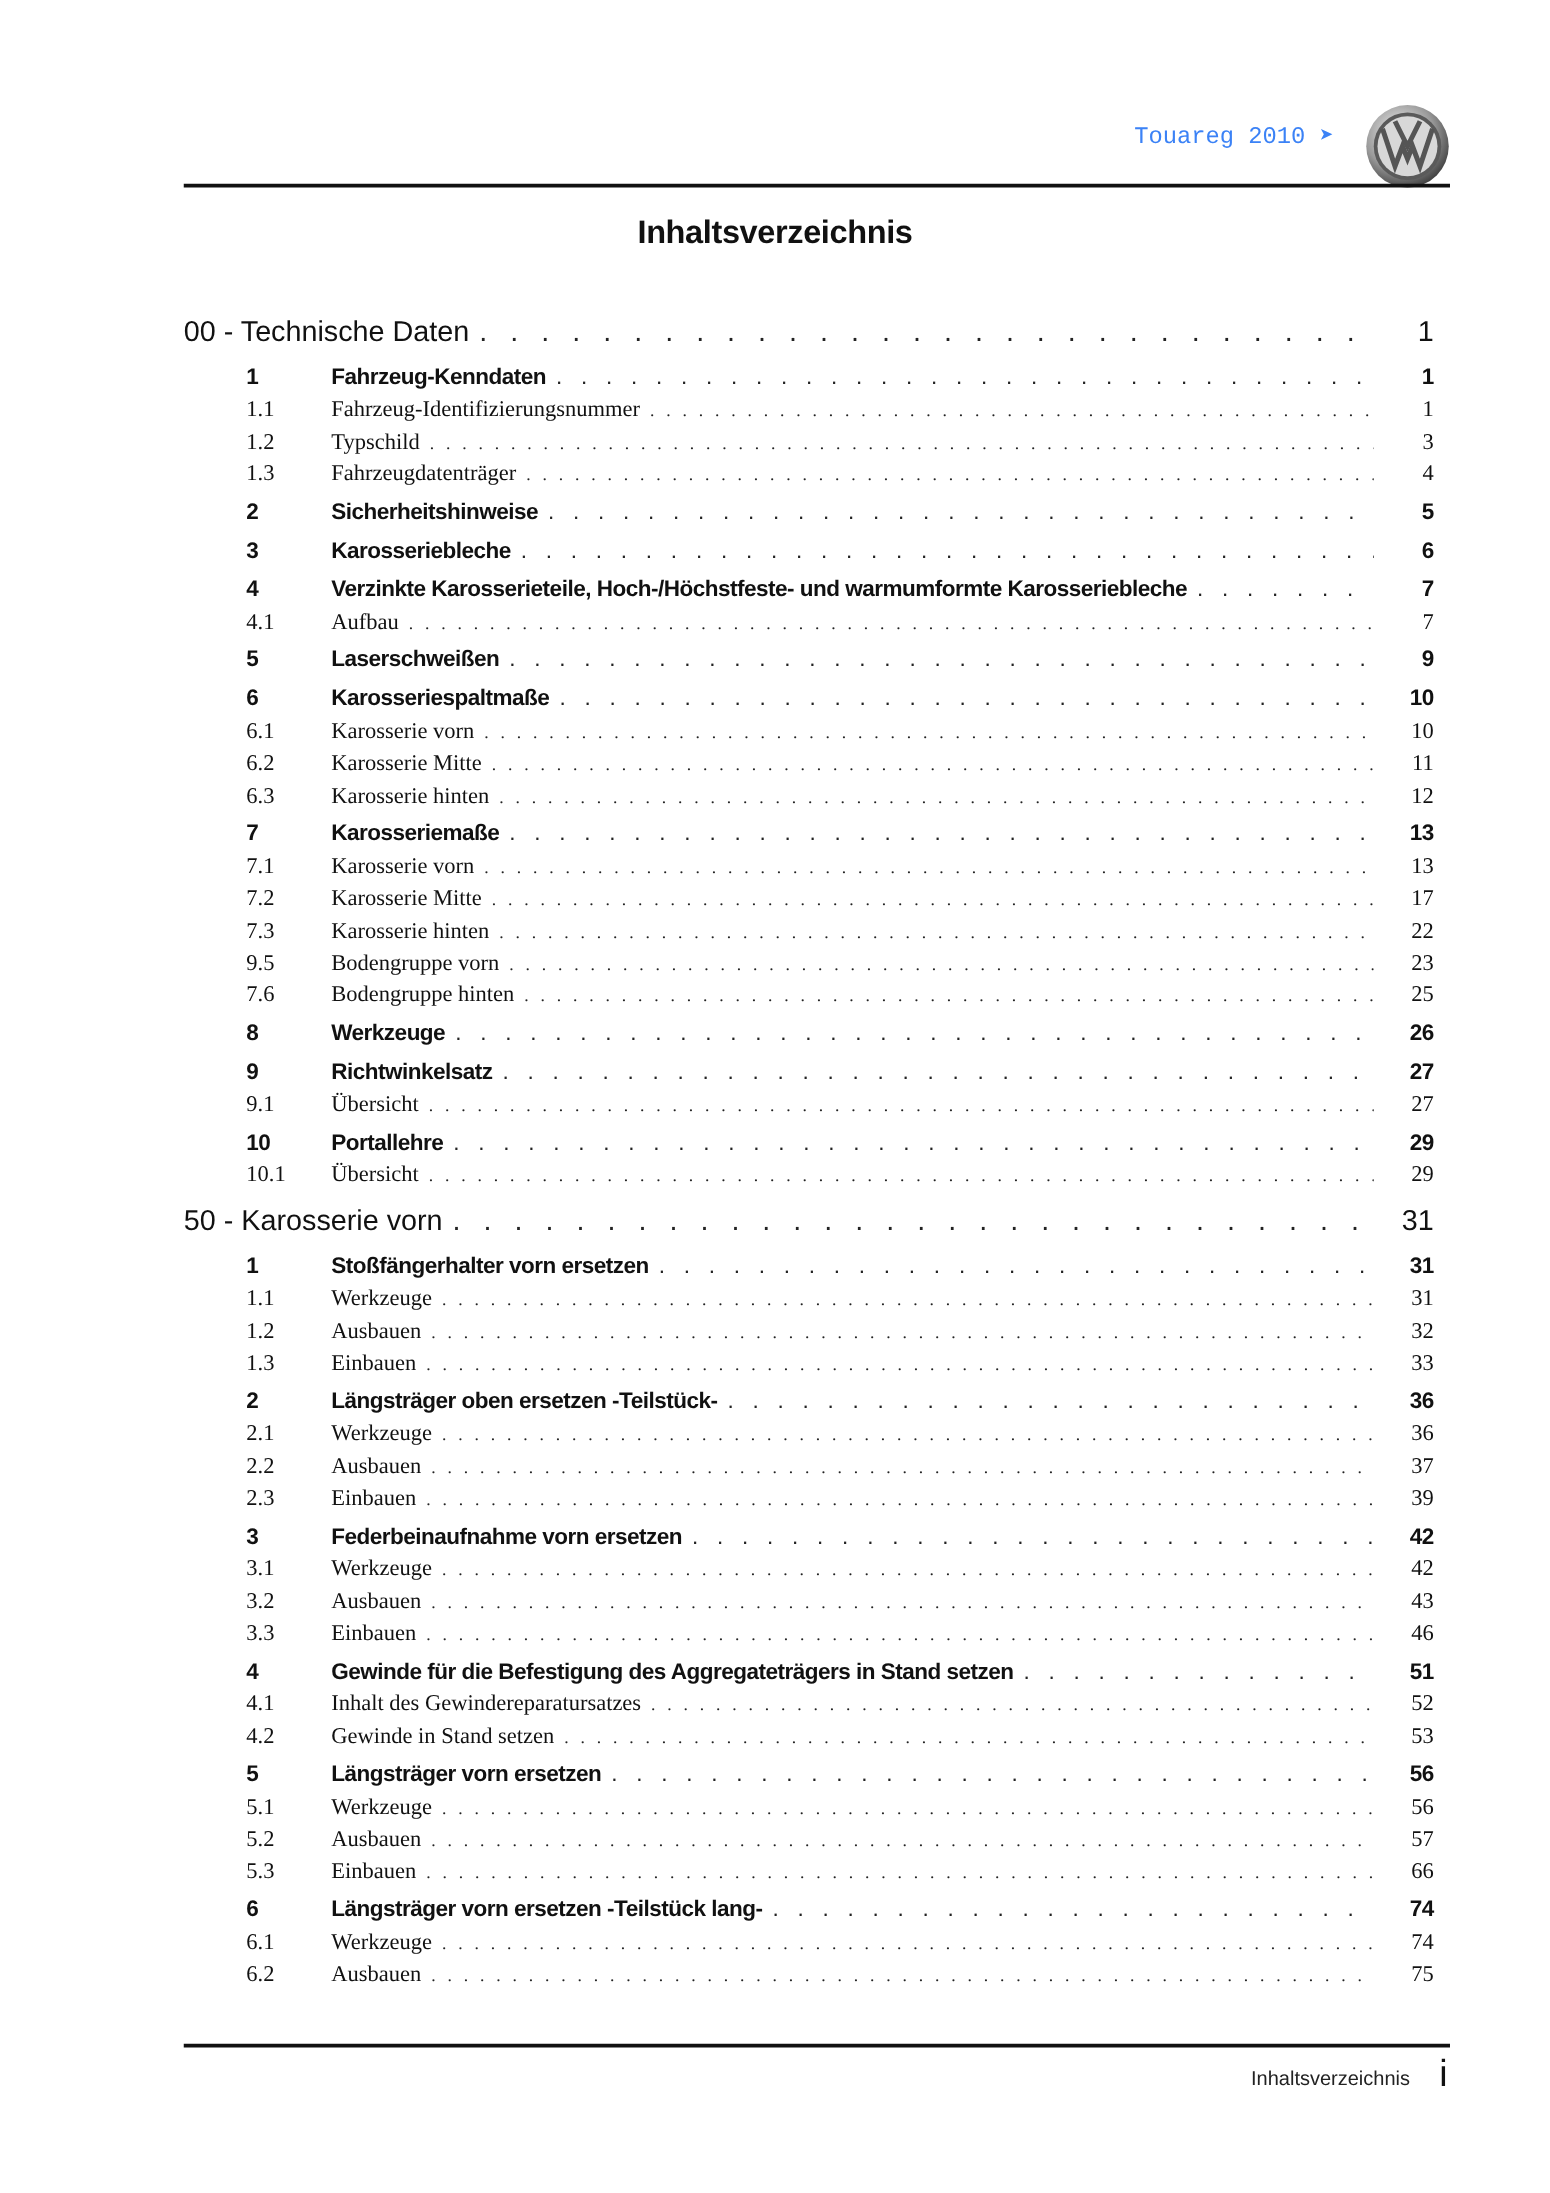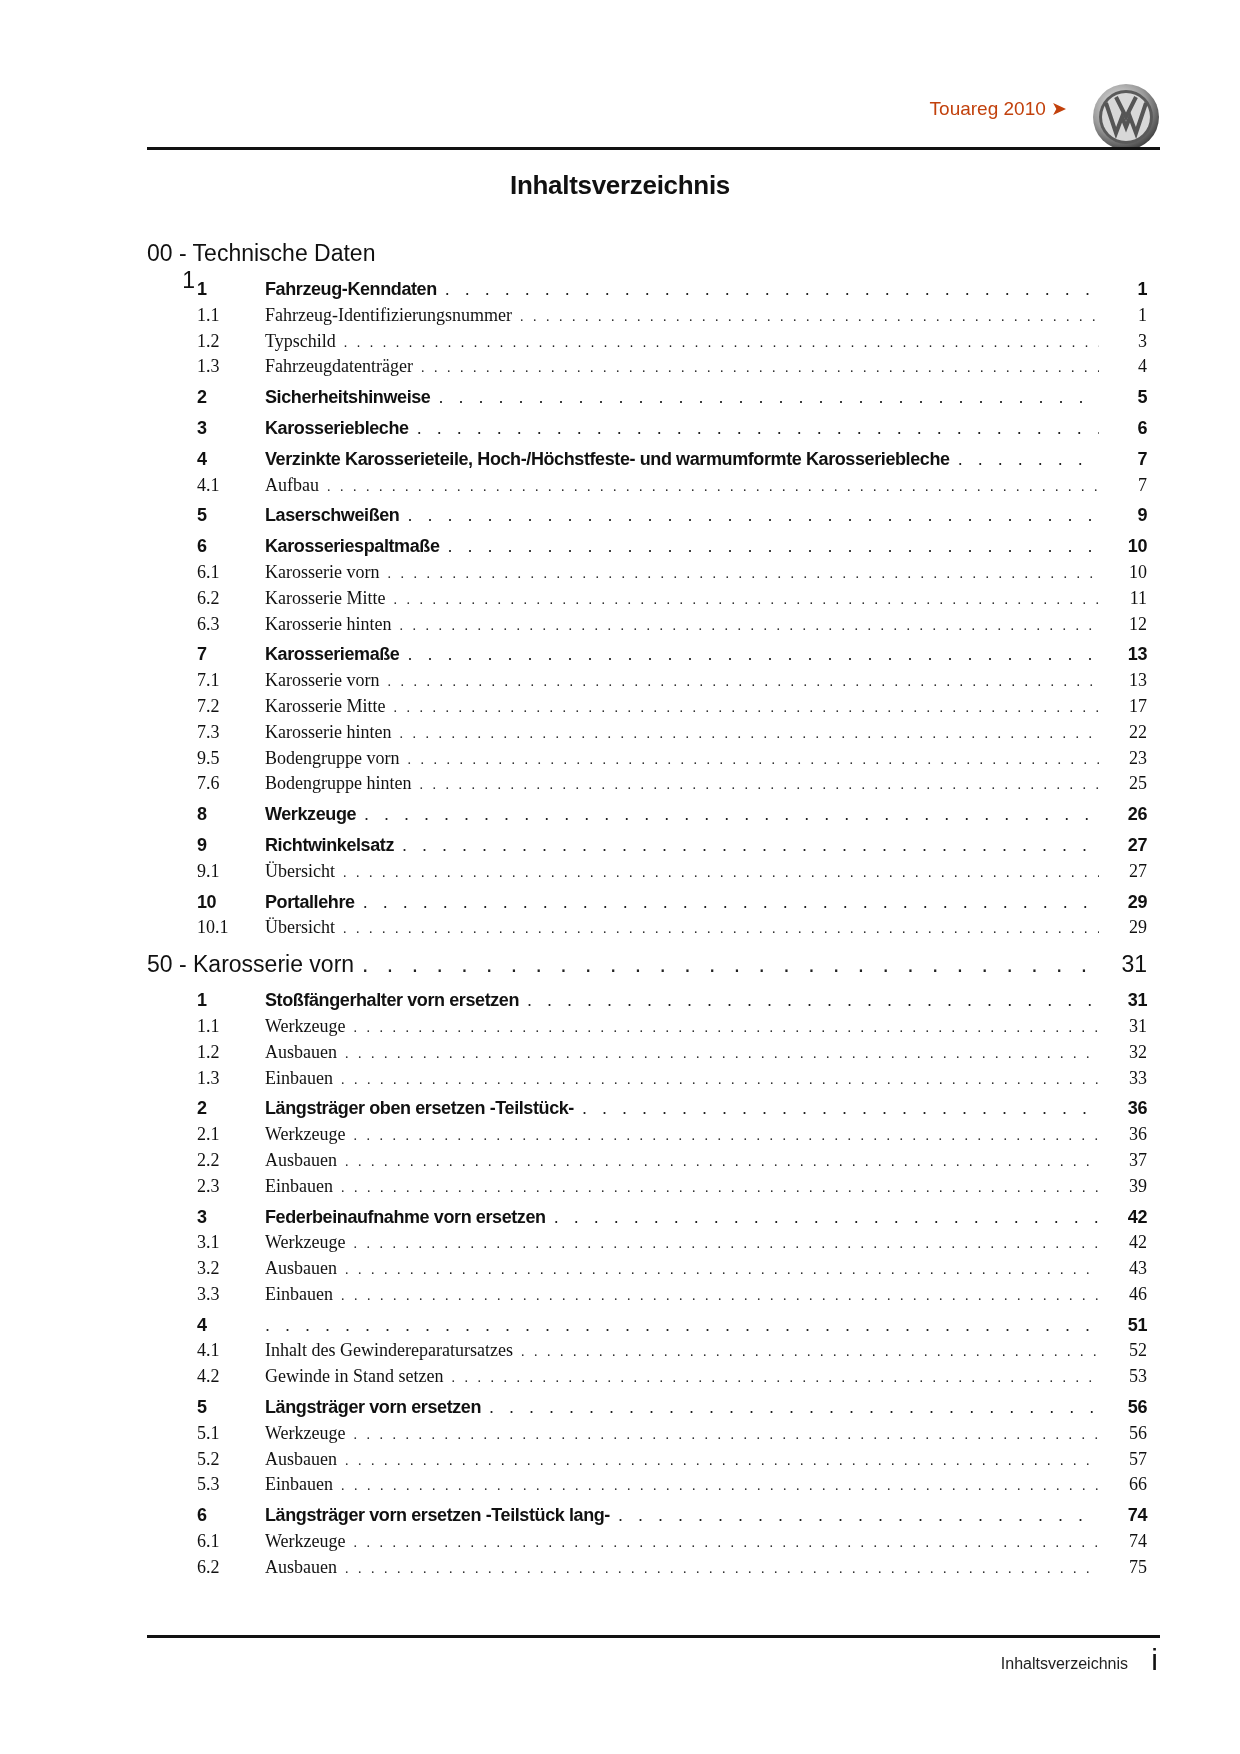--- a/index.html
+++ b/index.html
@@ -1,25 +1,25 @@
 <!DOCTYPE html>
 <html><head>
 <meta charset="utf-8">
 <style>
   html, body { margin: 0; padding: 0; background: #ffffff; }
   body { width: 1240px; height: 1754px; position: relative; font-family: "Liberation Sans", sans-serif; color: #111; overflow: hidden; }
   .header { position: absolute; left: 147px; top: 95px; width: 1013px; height: 60px; }
-  .header-text { position: absolute; right: 93px; top: 2px; text-align: right; font-size: 19px; line-height: 24px; color: #c2410c; }
+  .header-text { position: absolute; right: 93px; top: 2px; text-align: right; font-size: 19px; line-height: 24px; color: #3b82f6; font-family: Liberation Mono, monospace; }
   .header-line { position: absolute; left: 0; top: 52px; width: 1013px; height: 3px; background: #111; }
   .logo { position: absolute; right: 0; top: -12px; width: 68px; height: 68px; }
   .page-title { position: absolute; left: 0; width: 1240px; top: 170px; text-align: center; font-size: 26px; font-weight: bold; color: #111; letter-spacing: -0.3px; }
   .toc { position: absolute; left: 147px; top: 240px; width: 1000px; }
   .row { position: relative; display: flex; align-items: baseline; height: 25.8px; font-size: 18px; }
   .row.chapter { height: 34px; font-size: 23px; margin-top: 8px; }
-  .row.chapter:first-child { margin-top: 0; flex-direction: column; }
+  .row.chapter:first-child { margin-top: 12px; }
   .row.section { font-weight: bold; font-size: 18px; margin-top: 5px; letter-spacing: -0.4px; }
   .row.sub { font-size: 18px; font-family: Liberation Serif, serif; }
   .num { width: 68px; flex: 0 0 auto; padding-left: 50px; }
   .title { flex: 0 0 auto; white-space: nowrap; padding-right: 8px; }
   .dots { flex: 1 1 auto; overflow: hidden; white-space: nowrap; color: #222; letter-spacing: 5px; font-weight: normal; }
   .dots::before { content: ". . . . . . . . . . . . . . . . . . . . . . . . . . . . . . . . . . . . . . . . . . . . . . . . . . . . . . . . . . . . . . . . . . . . . . . . . . . . . . . . . . . . . . . . . . . . . . . . . . . . . . . . . . . . . ."; }
   .row.sub .dots { letter-spacing: 3px; font-size: 14px; }
   .row.chapter .dots { letter-spacing: 6px; }
   .page { width: 48px; flex: 0 0 auto; text-align: right; }
   .footer { position: absolute; left: 147px; top: 1635px; width: 1013px; }
@@ -275,20 +275,21 @@
       <span class="page">43</span>
     </div>
     <div class="row sub">
       <span class="num">3.3</span>
       <span class="title">Einbauen</span>
       <span class="dots"></span>
       <span class="page">46</span>
     </div>
     <div class="row section">
       <span class="num">4</span>
+      <span class="title">Gewinde für die Befestigung des Aggregateträgers in Stand setzen</span>
       <span class="dots"></span>
       <span class="page">51</span>
     </div>
     <div class="row sub">
       <span class="num">4.1</span>
       <span class="title">Inhalt des Gewindereparatursatzes</span>
       <span class="dots"></span>
       <span class="page">52</span>
     </div>
     <div class="row sub">

